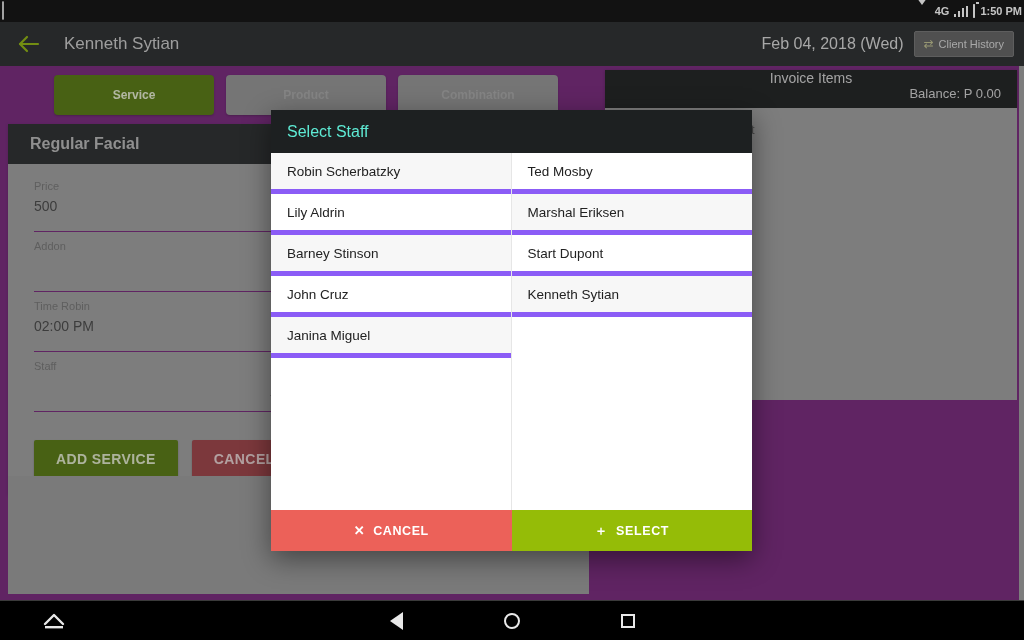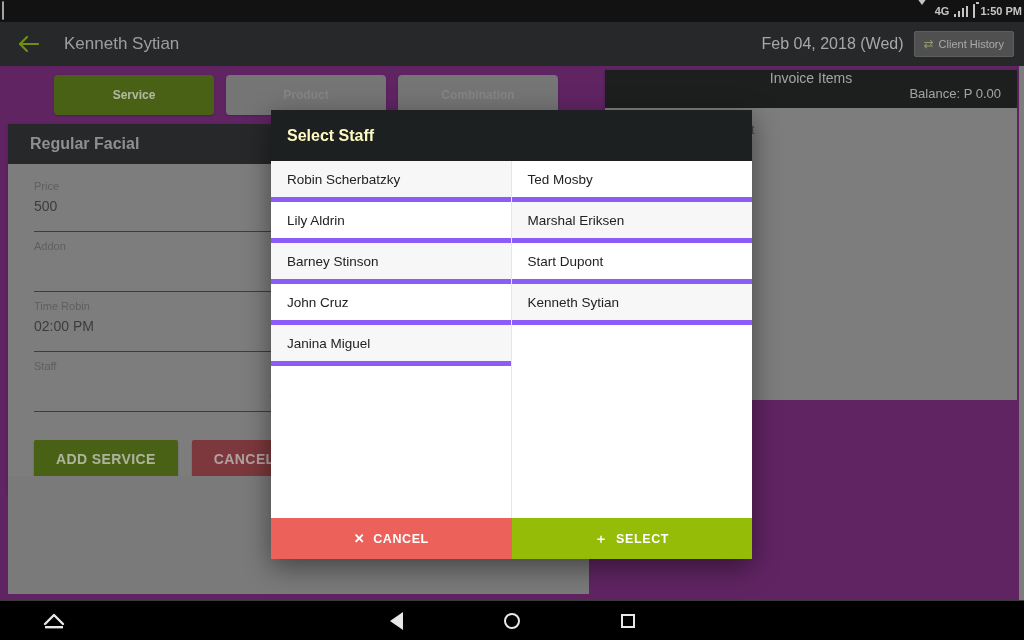--- a/index.html
+++ b/index.html
@@ -285,28 +285,28 @@
 
   
   #modal {
     position: absolute;
     left: 271px; top: 110px;
     width: 481px;
     z-index: 110;
     box-shadow: 0 8px 26px rgba(0,0,0,0.45);
   }
   #modal-header {
-    height: 51px;
+    height: 43px;
     background: #1d2021;
     display: flex;
     align-items: center;
     padding-left: 16px;
-    color: #fef9c3;
+    color: #5eead4;
     font-size: 16px;
-    font-weight: bold;
+    font-weight: normal;
   }
   #modal-list {
     background: #ffffff;
     height: 357px;
     display: flex;
   }
   .staff-col {
     width: 50%;
     border-right: 1px solid #e6e6e6;
   }

